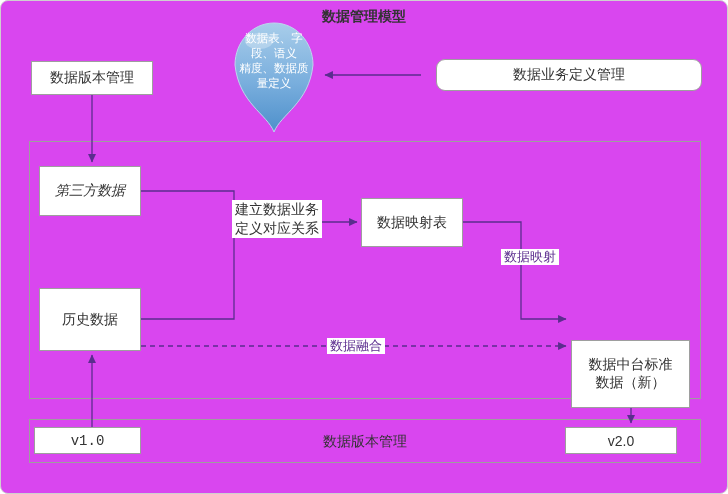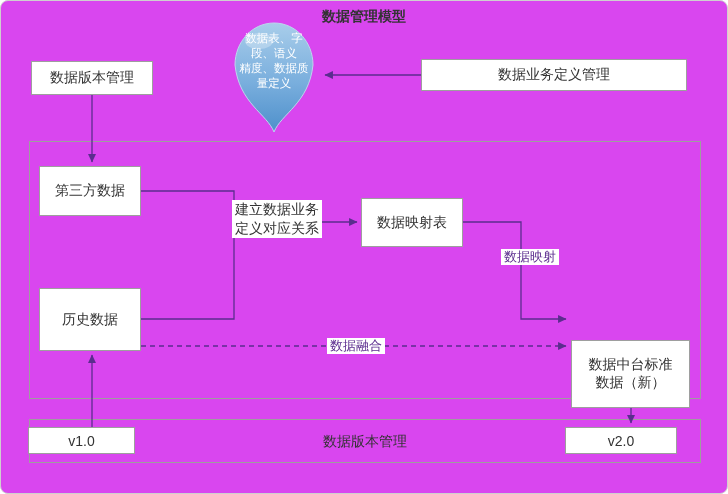--- a/index.html
+++ b/index.html
@@ -83,42 +83,42 @@
     <div class="balloon-text">数据表、字
 段、语义
 精度、数据质
 量定义</div>
   </div>
 
   <div class="box" style="left:30px; top:60px; width:122px; height:34px;">
     <span>数据版本管理</span>
   </div>
 
-  <div class="box" style="left:420px; top:58px; width:266px; height:32px;">
+  <div class="box" style="left:435px; top:58px; width:266px; height:32px;border-radius:9px;">
     <span>数据业务定义管理</span>
   </div>
 
-  <div class="box" style="left:38px; top:165px; width:102px; height:50px;">
+  <div class="box" style="left:38px; top:165px; width:102px; height:50px;font-style:italic;">
     <span>第三方数据</span>
   </div>
 
   <div class="box" style="left:38px; top:287px; width:102px; height:63px;">
     <span>历史数据</span>
   </div>
 
   <div class="box" style="left:360px; top:197px; width:102px; height:49px;">
     <span>数据映射表</span>
   </div>
 
   <div class="box" style="left:570px; top:294px; width:119px; height:68px;margin-top:45px;">
     <span class="preline">数据中台标准
 数据（新）</span>
   </div>
 
-  <div class="box" style="left:27px; top:426px; width:107px; height:27px;">
+  <div class="box" style="left:33px; top:426px; width:107px; height:27px;font-family:Liberation Mono, monospace;">
     <span>v1.0</span>
   </div>
 
   <div class="box" style="left:564px; top:426px; width:112px; height:27px;">
     <span>v2.0</span>
   </div>
 
   <div class="edge-label dark preline" style="left:231px; top:199px;">建立数据业务
 定义对应关系</div>
 

